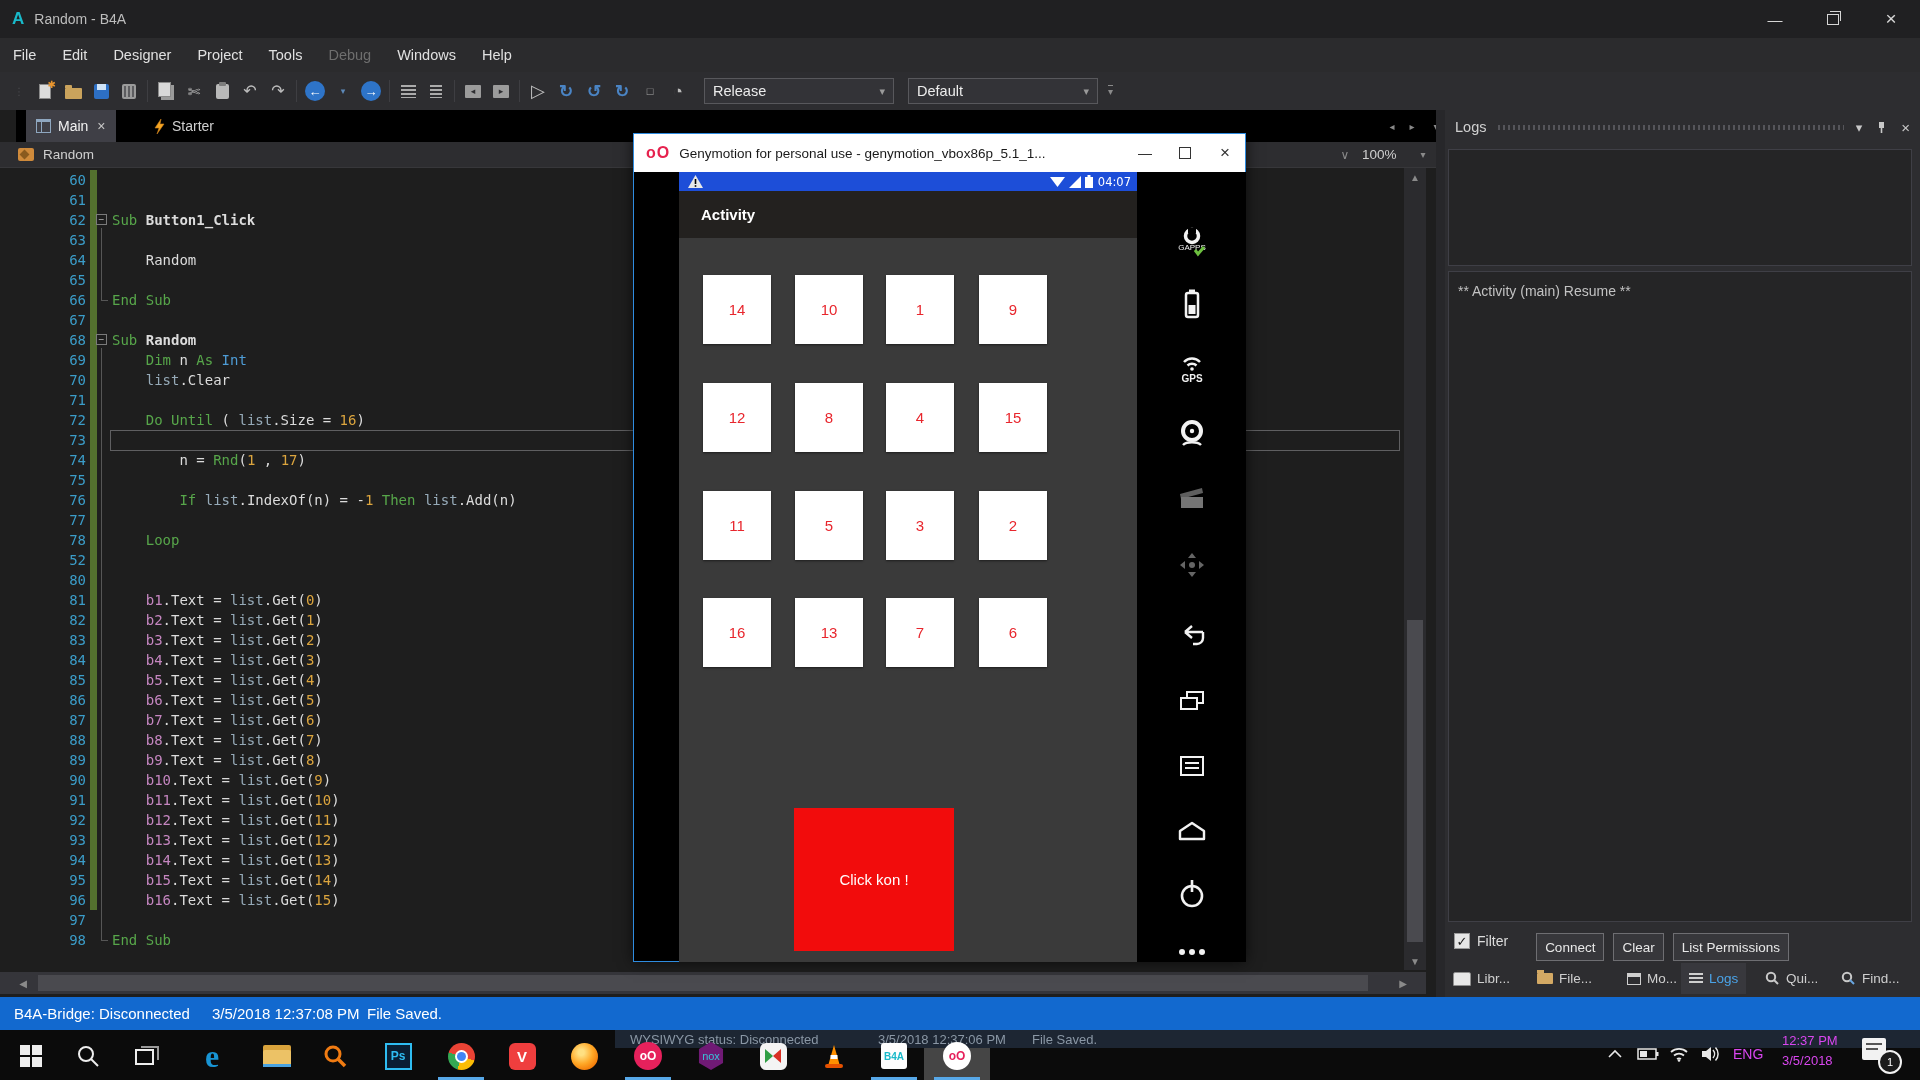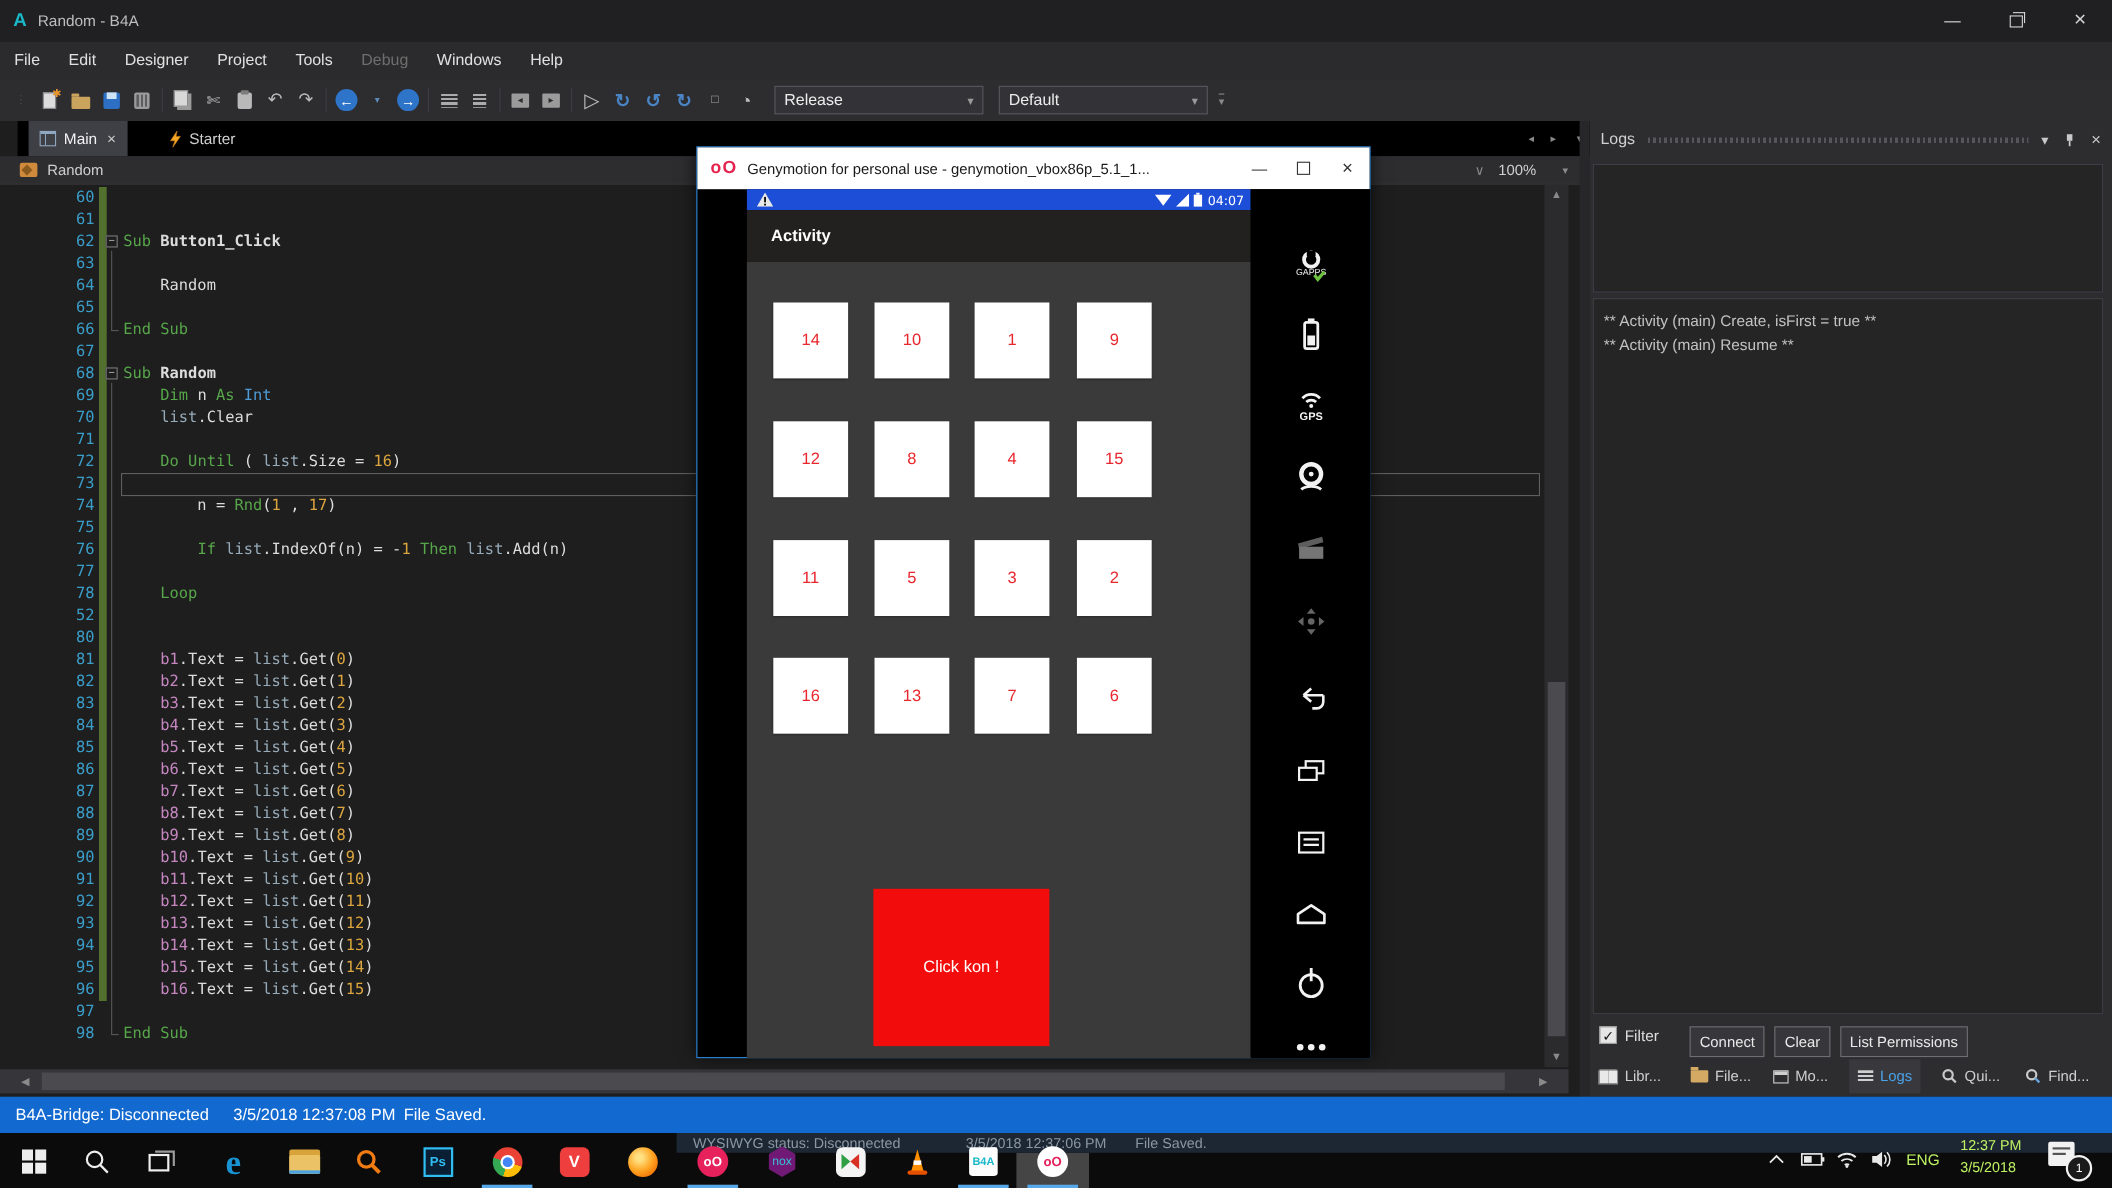--- a/index.html
+++ b/index.html
@@ -89,21 +89,21 @@
   .listic{width:14px;height:12px;background:repeating-linear-gradient(#cfcfcf 0 2px,transparent 2px 4px);}
 
   
   #statusbar{left:0;top:997px;width:1920px;height:33px;background:#1269cf;color:#fff;font-size:15px;}
   #designer-strip{left:615px;top:1030px;width:1305px;height:18px;background:#1d2633;color:#8a97a5;font-size:13px;z-index:62;}
 
   
   #taskbar{left:0;top:1030px;width:1920px;height:50px;background:#0b0b0b;z-index:60;}
   .tk-underline{position:absolute;top:47px;height:3px;background:#57a8e8;z-index:64;}
   .tkicon{position:absolute;top:1034px;width:44px;height:44px;display:flex;align-items:center;justify-content:center;z-index:65;}
-  .trytxt{color:#bef264;font-size:14px;z-index:65;position:absolute;}
+  .trytxt{color:#d946ef;font-size:14px;z-index:65;position:absolute;}
   .circ{border-radius:50%;display:flex;align-items:center;justify-content:center;}
   .hex{clip-path:polygon(50% 0,93% 25%,93% 75%,50% 100%,7% 75%,7% 25%);}
 
   
   #geny{left:633px;top:133px;width:613px;height:829px;background:#000;border:1px solid #2f8ce0;
         box-sizing:border-box;z-index:40;box-shadow:0 0 14px rgba(0,0,0,.65);}
   #geny-titlebar{left:0;top:0;width:100%;height:38px;background:#ffffff;}
   #geny-logo{color:#e6224e;font-weight:bold;font-size:16px;margin:0 9px 0 12px;letter-spacing:1px;}
   #geny-title{color:#1a1a1a;font-size:13.5px;}
   .gwbtn{width:40px;height:38px;display:flex;align-items:center;justify-content:center;color:#333;font-size:14px;}
@@ -367,38 +367,37 @@
     <div id="logs-dots" style="flex:1;margin:0 12px;"></div>
     <span class="panel-ico" style="margin-right:14px;">▾</span>
     <svg width="11" height="13" style="margin-right:14px;">
       <rect x="3" y="1" width="5" height="6" fill="#c8c8c8"></rect>
         <line x1="5.5" y1="7" x2="5.5" y2="12" stroke="#c8c8c8" stroke-width="1.6"></line>
       </svg>
     <span class="panel-ico" style="margin-right:10px;font-size:15px;">×</span>
   </div>
   <div class="abs darkbox" style="left:3px;top:39px;width:464px;height:117px;"></div>
   <div class="abs darkbox" id="logarea" style="left:3px;top:161px;width:464px;height:651px;padding-top:8px;">
-      <div class="log-line">** Activity (main) Create, isFirst = true **</div>
       <div class="log-line">** Activity (main) Resume **</div>
     </div>
   <div class="abs r" style="left:0;top:812px;width:100%;height:38px;">
     <span class="cbx" style="margin-left:9px;">✓</span>
     <span style="color:#dddddd;font-size:14px;margin-left:7px;">Filter</span>
     <span id="logs-buttons"><span class="vsbtn" style="margin-left: 28px;">Connect</span><span class="vsbtn" style="margin-left: 9px;">Clear</span><span class="vsbtn" style="margin-left: 9px; margin-top: 12px;">List Permissions</span></span>
   </div>
   <div class="abs" id="logtabs" style="left:0;top:853px;width:100%;height:31px;">
       <span class="ltab" style="left: 0px; padding: 0px 8px;">
         <span class="bookic"></span>
         <span class="lbl">Libr...</span>
       </span>
       <span class="ltab" style="left: 84px; padding: 0px 8px;">
         <span class="fldr"></span>
         <span class="lbl">File...</span>
       </span>
-      <span class="ltab" style="left: 159px; padding: 0px 8px; align-items: center;">
+      <span class="ltab" style="left: 174px; padding: 0px 8px; align-items: center;">
         <span class="winic"></span>
         <span class="lbl">Mo...</span>
       </span>
       <span class="ltab active" style="left: 236px; padding: 0px 8px;">
         <span class="listic"></span>
         <span class="lbl">Logs</span>
       </span>
       <span class="ltab" style="left: 311px; padding: 0px 8px;">
         <svg width="16" height="15">
           <circle cx="7" cy="6" r="4.2" stroke="#c9c9c9" fill="none" stroke-width="2"></circle>

